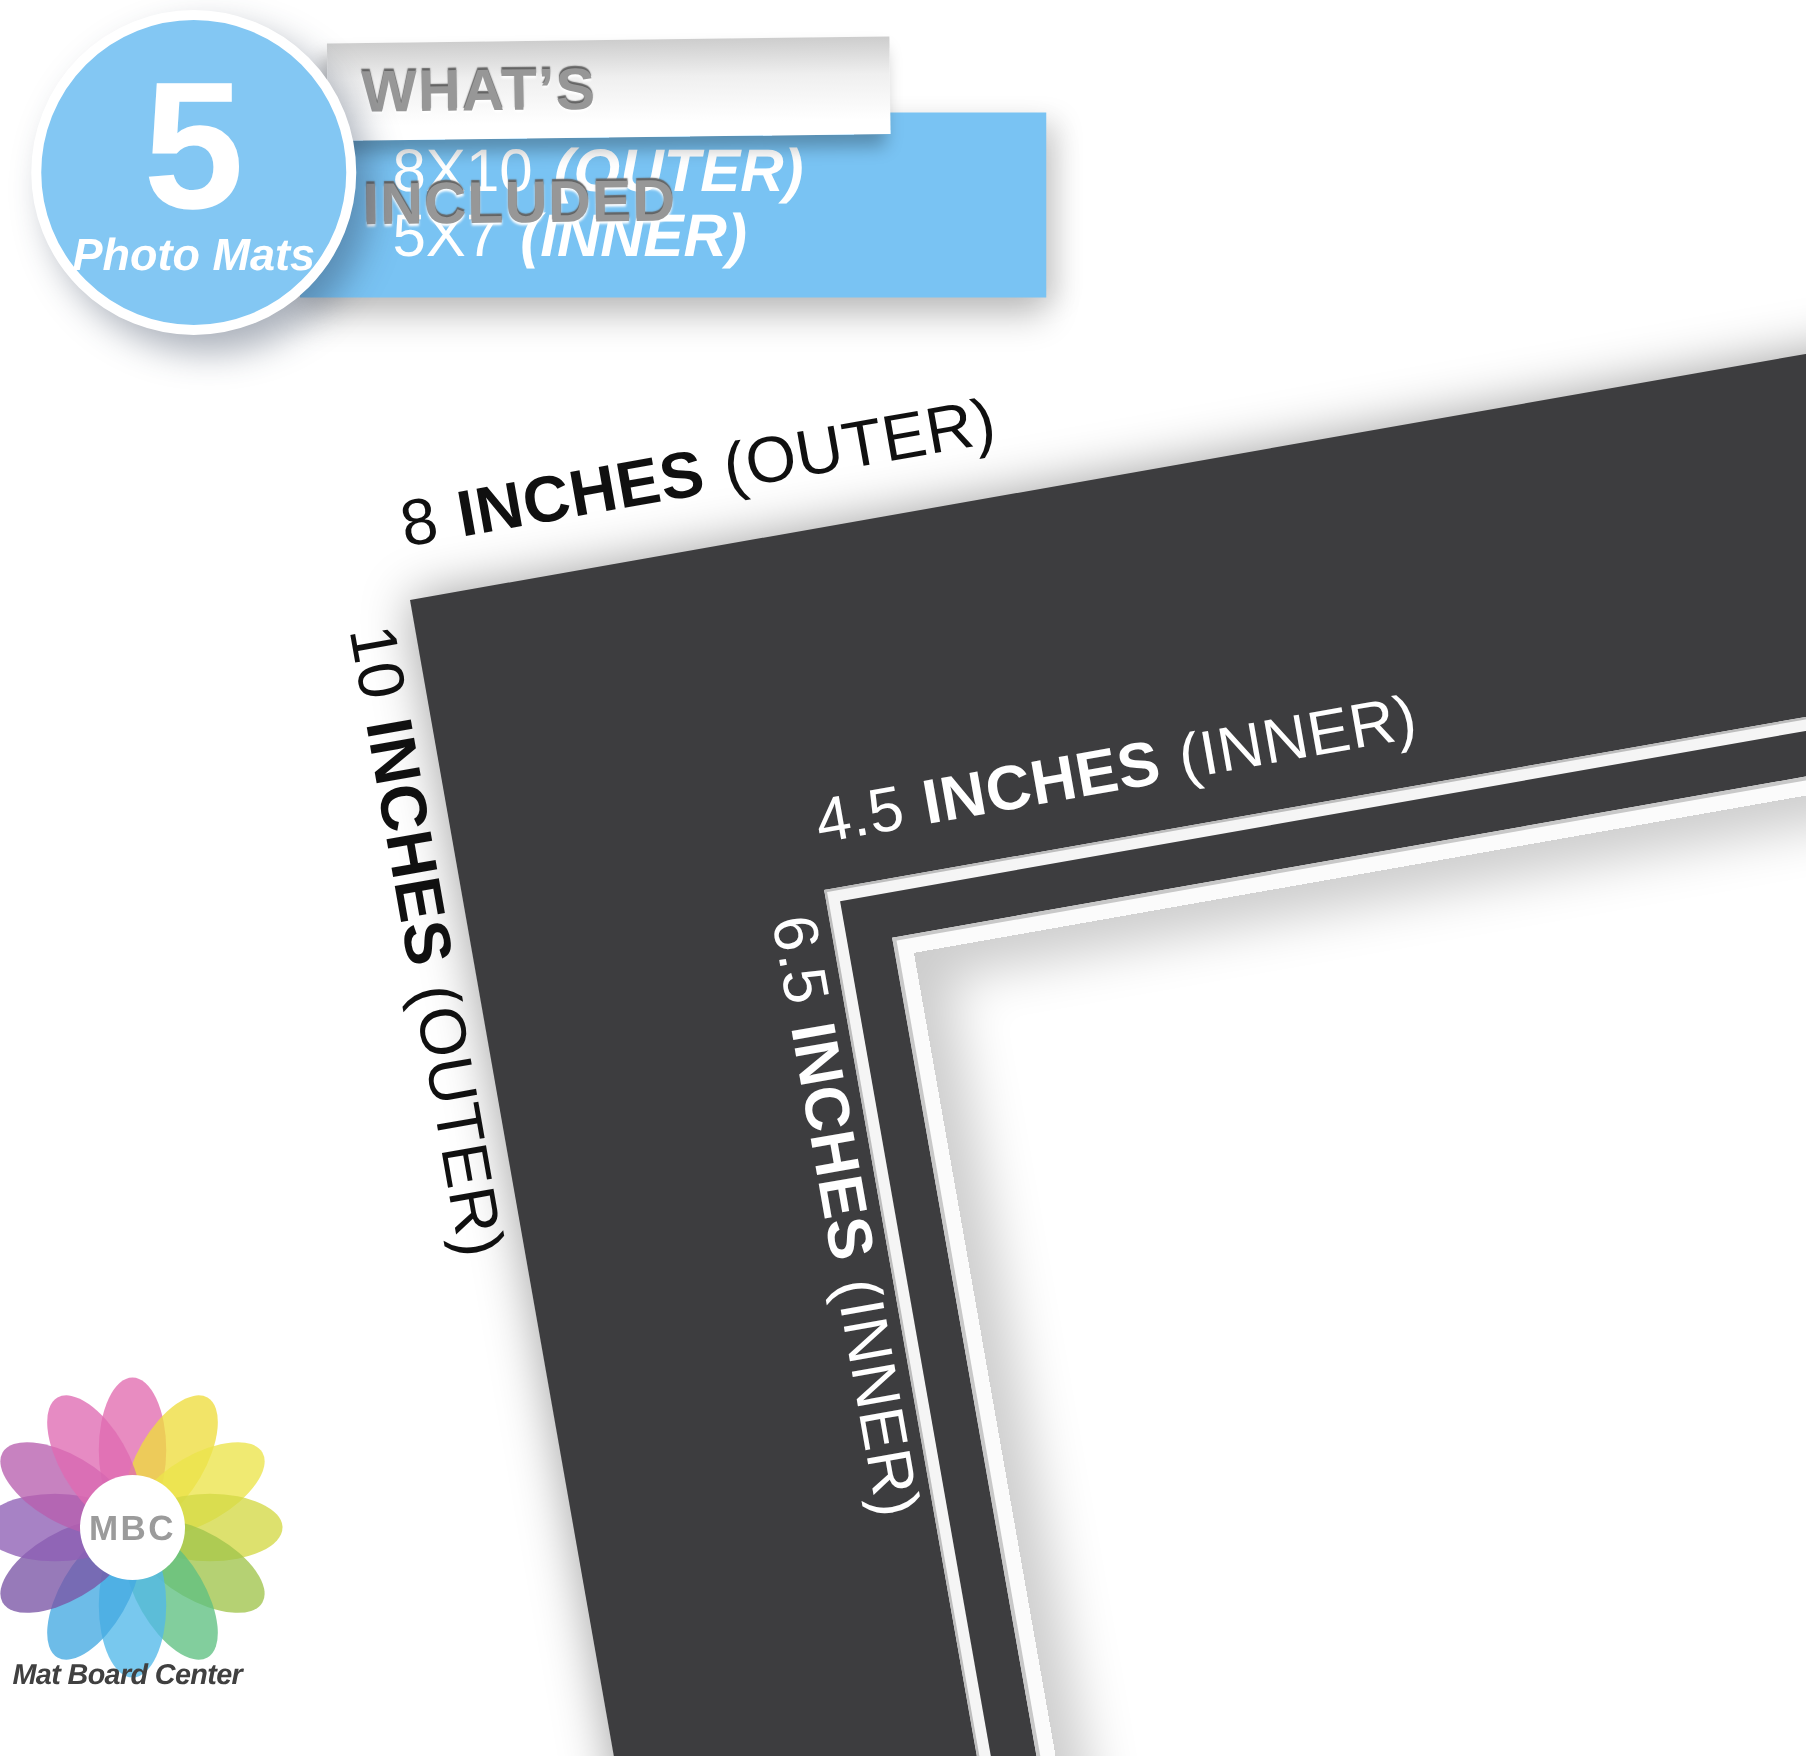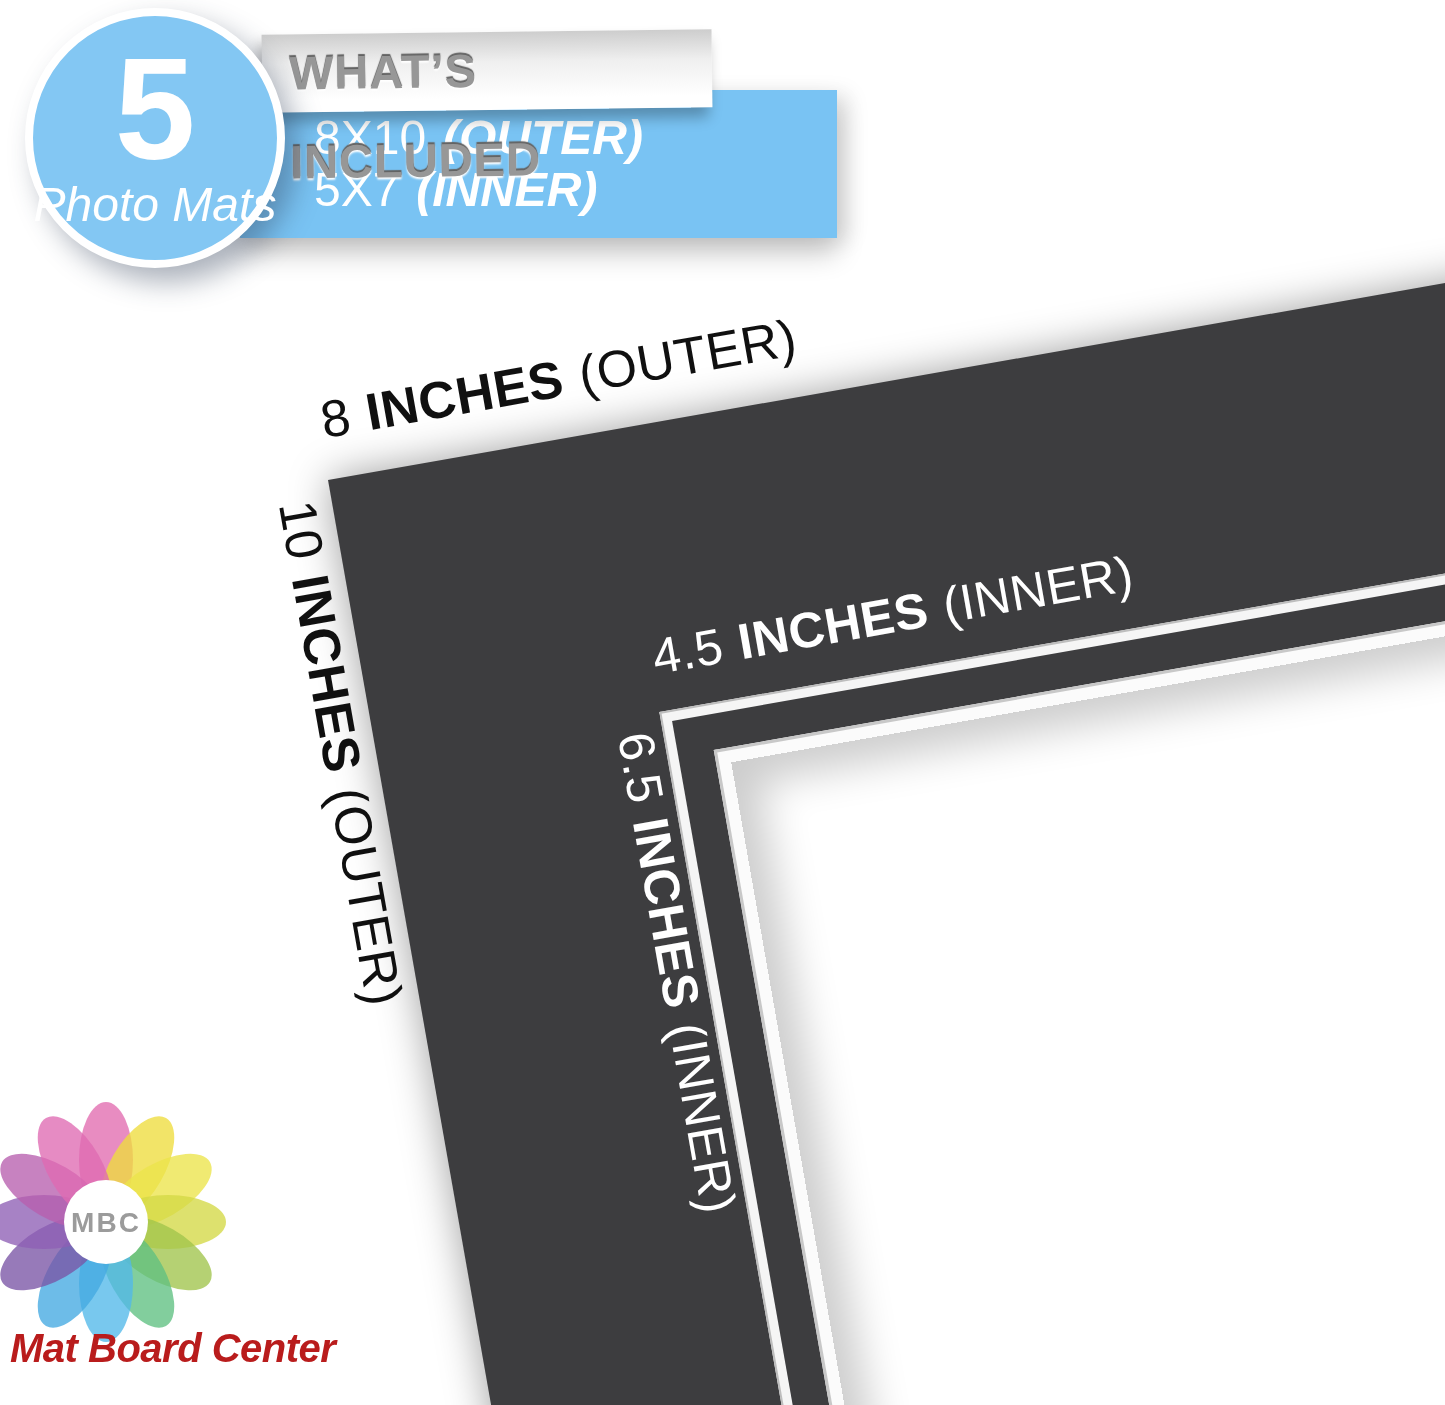--- a/index.html
+++ b/index.html
@@ -67,32 +67,32 @@
 
   
   .badge {
     position:absolute; left:25px; top:8px; width:244px; height:244px;
     background:#83c7f3; border:8px solid #ffffff; border-radius:50%;
     box-shadow:12px 14px 28px rgba(45,60,85,.40); z-index:7;
     display:flex; flex-direction:column; align-items:center; justify-content:center;
     color:#ffffff;
   }
   .badge-count { font-size:145px; font-weight:700; line-height:.9; }
-  .badge-label { font-size:48px; font-weight:400; font-style:italic; margin-top:2px; }
+  .badge-label { font-size:36px; font-weight:700; font-style:italic; margin-top:2px; }
 
   
   .logo-flower { position:absolute; left:-18px; top:1098px; width:250px; height:250px; z-index:3; }
   .logo-monogram-text {
     font-family:"Liberation Sans", sans-serif; font-weight:700; font-size:28px;
     fill:#9b9b9b; letter-spacing:2px;
   }
   .logo-wordmark {
     position:absolute; left:10px; top:1326px; z-index:3;
-    font-size:40px; font-weight:700; font-style:italic;
-    color:#b91c1c; letter-spacing:-0.5px; white-space:nowrap;
+    font-size:23px; font-weight:700; font-style:italic;
+    color:#404040; letter-spacing:-0.5px; white-space:nowrap;
   }
 </style>
 </head>
 <body>
 
 <div class="stage">
 
   <div class="mat">
     <div class="bevel1">
       <div class="reveal">

